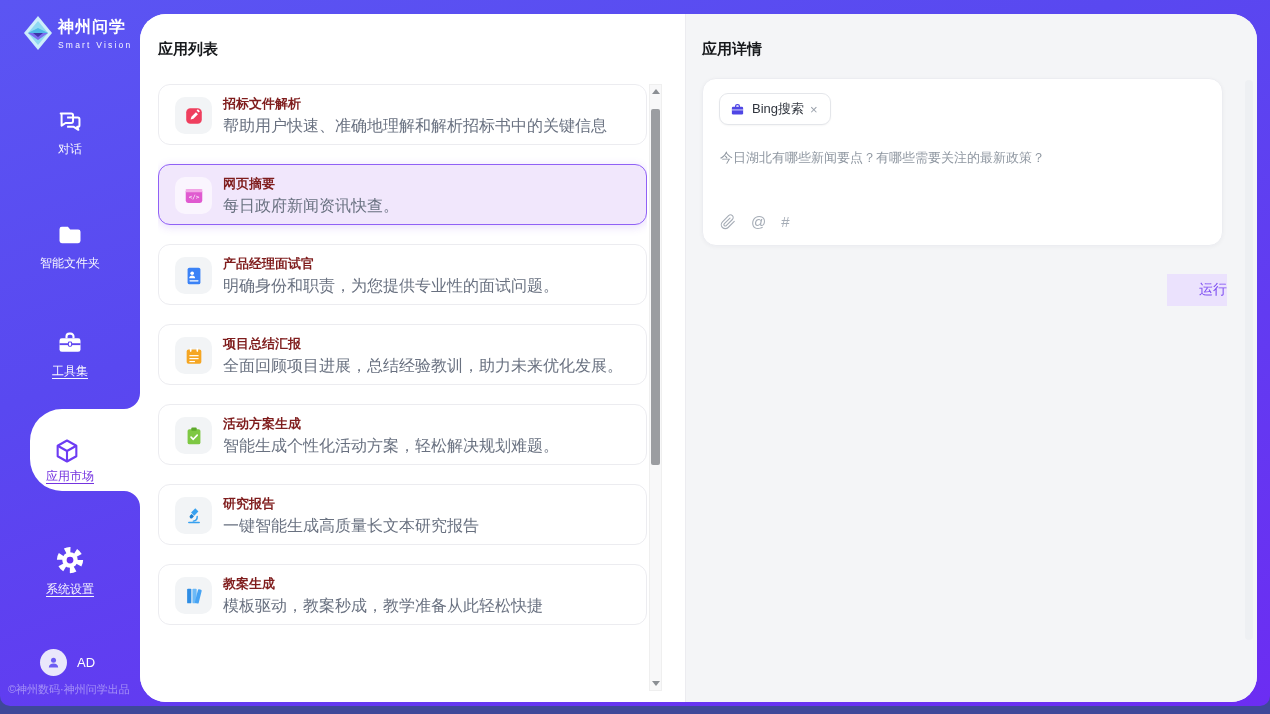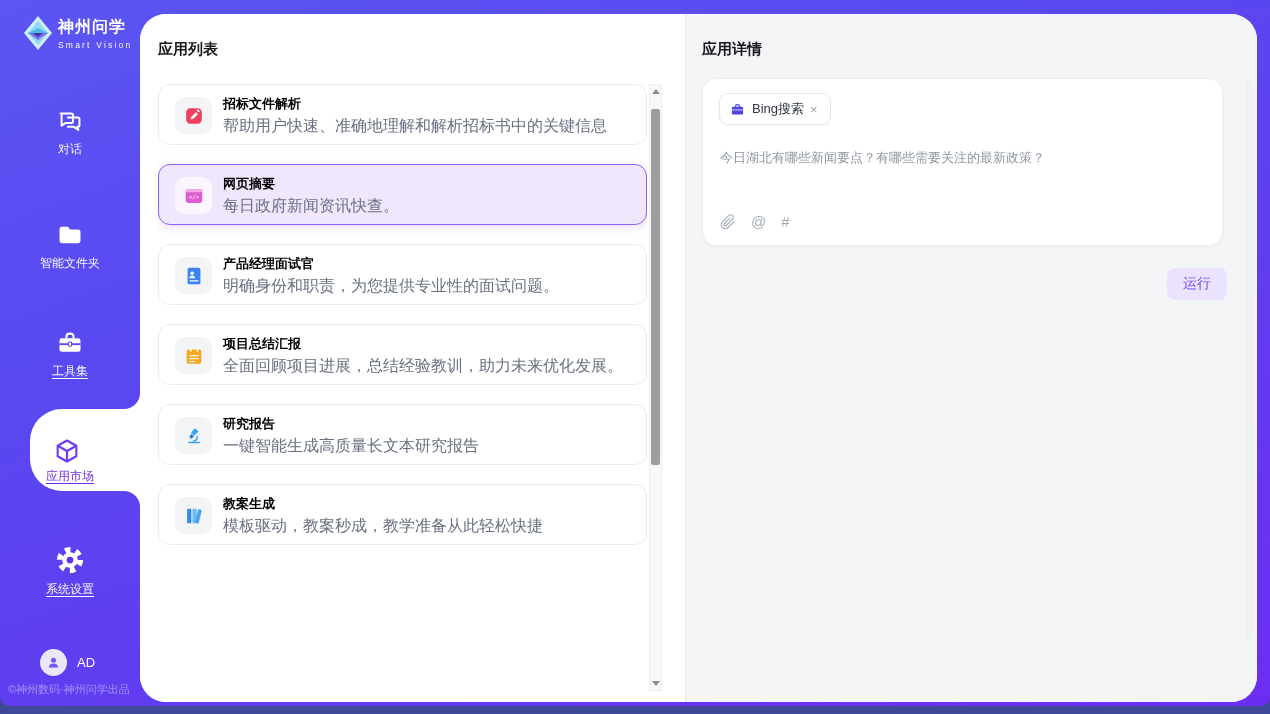--- a/index.html
+++ b/index.html
@@ -41,21 +41,21 @@
   .panel-list { position:relative; width:546px; background:#ffffff; border-right:1px solid #ececf0; }
   .panel-title { position:absolute; left:18px; top:26px; font-size:15px; font-weight:700; color:#17191c; }
 
   .cards { position:absolute; left:18px; top:70px; width:489px; height:618px; overflow:hidden; }
   .card { position:relative; width:489px; height:61px; margin-bottom:19px; background:#fff;
     border:1px solid #ececf0; border-radius:12px; cursor:pointer; }
   .card.selected { background:#f1e7fc; border:1px solid #9061f6; box-shadow:0 2px 10px rgba(124,58,237,.18); }
   .icon-box { position:absolute; left:16px; top:12px; width:37px; height:37px; border-radius:10px;
     background:#f2f4f6; display:flex; align-items:center; justify-content:center; }
   .card.selected .icon-box { background:#faf5fe; }
-  .card-title { position:absolute; left:64px; top:10px; font-size:13px; font-weight:700; color:#000000; }
+  .card-title { position:absolute; left:64px; top:10px; font-size:13px; font-weight:700; color:#7f1d1d; }
   .card-desc { position:absolute; left:64px; top:31px; font-size:16px; color:#697180; white-space:nowrap; }
 
   
   .scrollbar { position:absolute; left:509px; top:70px; width:13px; height:607px; background:#f8f8f9; border:1px solid #efefef; }
   .sb-btn { position:absolute; left:0; width:11px; height:13px; display:flex; align-items:center; justify-content:center; cursor:pointer; }
   .sb-up { top:0; } .sb-down { bottom:0; }
   .tri-up { width:0; height:0; border-left:4px solid transparent; border-right:4px solid transparent; border-bottom:5px solid #8b8f94; }
   .tri-down { width:0; height:0; border-left:4px solid transparent; border-right:4px solid transparent; border-top:5px solid #8b8f94; }
   .sb-thumb { position:absolute; left:1px; top:24px; width:9px; height:356px; background:#9b9da1; border-radius:2px; cursor:pointer; }
 
@@ -63,22 +63,22 @@
   .panel-detail { position:relative; flex:1; background:#f4f5f7; }
   .detail-card { position:absolute; left:16px; top:64px; width:521px; height:168px; background:#fff;
     border:1px solid #ecedf1; border-radius:14px; box-shadow:0 1px 4px rgba(20,20,40,.04); }
   .tool-tag { position:absolute; left:16px; top:14px; height:32px; display:inline-flex; align-items:center;
     padding:15px 10px; border:1px solid #e4e6ea; border-radius:9px; background:#fff; box-shadow:0 1px 2px rgba(0,0,0,.04); }
   .tool-tag-label { font-size:13px; color:#30353e; margin:0 4px 0 7px; }
   .tool-tag-close { font-size:13px; color:#9aa1ab; cursor:pointer; padding:0 2px; }
   .query-text { position:absolute; left:17px; top:69px; right:16px; font-size:13px; color:#8f97a1; line-height:1.5; }
   .attach-row { position:absolute; left:17px; top:134px; display:flex; align-items:center; gap:15px; }
   .attach-row .glyph { font-size:15px; color:#a6adb7; cursor:pointer; }
-  .run-btn { position:absolute; left:481px; top:254px; width:60px; height:32px; border:none; border-radius:8px;
-    background:#ebe2fd; color:#7d4cf2; font-size:14px; cursor:pointer; font-family:inherit; }
+  .run-btn { position:absolute; left:481px; top:260px; width:60px; height:32px; border:none; border-radius:0;
+    background:#ebe2fd; color:#7d4cf2; font-size:14px; cursor:pointer; font-family:inherit;text-align:right; }
   .detail-sb { position:absolute; right:4px; top:66px; width:8px; height:560px; background:#eef0f3; border-radius:4px; }
 </style>
 </head>
 <body>
 
 <div class="window">
 
   <div class="sidebar">
 
     <div class="logo-row">
@@ -206,20 +206,31 @@
               <rect x="14.7" y="3" width="1.8" height="4.5" rx="0.9" fill="#fff"></rect>
               <rect x="7" y="11" width="10" height="1.3" fill="#fff"></rect>
               <rect x="7" y="14.2" width="10" height="1.3" fill="#fff"></rect>
               <rect x="7" y="17.4" width="6" height="1.3" fill="#fff"></rect>
             </svg>
           </span>
           <div class="card-title">项目总结汇报</div>
           <div class="card-desc">全面回顾项目进展，总结经验教训，助力未来优化发展。</div>
         </div>
 
+        <div class="card">
+          <span class="icon-box">
+            <svg width="22" height="22" viewBox="0 0 24 24">
+              <rect x="5" y="4.5" width="14" height="16.5" rx="2" fill="#7ec843"></rect>
+              <rect x="9" y="2.8" width="6" height="3.6" rx="1.2" fill="#5ea92c"></rect>
+              <path d="M8.8 13.2l2.4 2.4 4.3-4.6" fill="none" stroke="#fff" stroke-width="1.8" stroke-linecap="round" stroke-linejoin="round"></path>
+            </svg>
+          </span>
+          <div class="card-title">活动方案生成</div>
+          <div class="card-desc">智能生成个性化活动方案，轻松解决规划难题。</div>
+        </div>
 
         <div class="card">
           <span class="icon-box">
             <svg width="22" height="22" viewBox="0 0 24 24">
               <path d="M13.4 3.6l3.4 3.4-4.6 4.6-3.4-3.4z" fill="#38a1f0"></path>
               <path d="M9.4 9.8l2.6 2.6-1.7 1.7a1.84 1.84 0 01-2.6-2.6z" fill="#1d7fd0"></path>
               <path d="M15.5 12.5a5 5 0 01-4.2 5.1" fill="none" stroke="#38a1f0" stroke-width="1.6" stroke-linecap="round"></path>
               <rect x="5.5" y="18.2" width="13" height="1.8" rx="0.9" fill="#38a1f0"></rect>
             </svg>
           </span>

